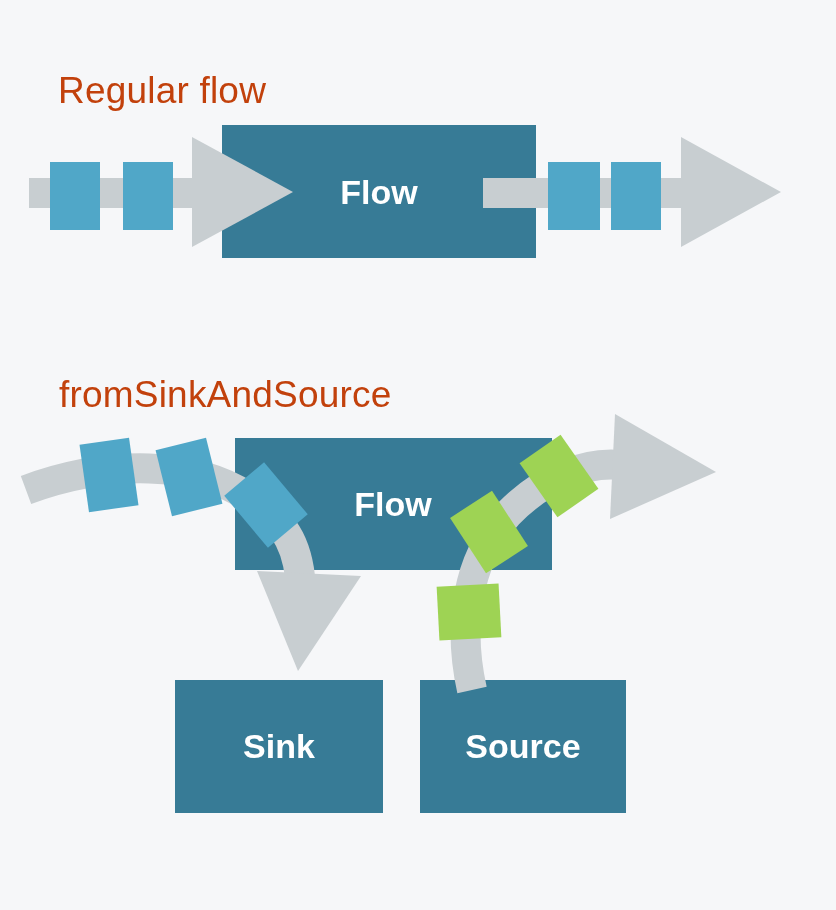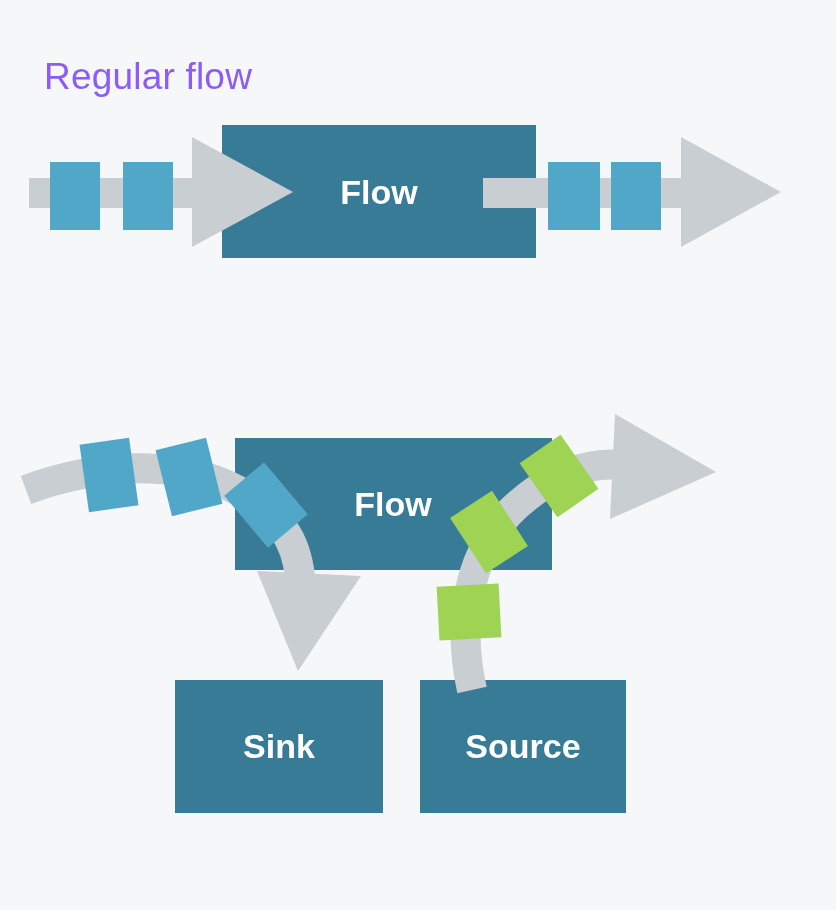--- a/index.html
+++ b/index.html
@@ -9,24 +9,24 @@
   .canvas {
     position: relative;
     width: 836px;
     height: 910px;
     background: #f6f7f9;
     overflow: hidden;
     font-family: "Liberation Sans", sans-serif;
   }
   .section-title {
     position: absolute;
-    margin: 0;
+    margin: 14px;
     font-size: 37px;
     font-weight: 300;
-    color: #8b5cf6;
+    color: #c2410c;
     letter-spacing: 0.2px;
     white-space: nowrap;
   }
   .title-regular { left: 44px; top: 56px; }
   .title-fromsinkandsource { left: 45px; top: 360px; }
   .diagram-svg {
     position: absolute;
     left: 0;
     top: 0;
   }
@@ -43,20 +43,21 @@
     text-anchor: middle;
   }
 </style>
 </head>
 <body>
 
 <div class="canvas">
 
   <h2 class="section-title title-regular">Regular flow</h2>
 
+  <h2 class="section-title title-fromsinkandsource">fromSinkAndSource</h2>
 
   <svg class="diagram-svg" width="836" height="910" viewBox="0 0 836 910">
 
     <g>
 
       <rect class="c-box" x="222" y="125" width="314" height="133"></rect>
 
       <g>
         <rect class="c-gray" x="29" y="178" width="168" height="30"></rect>
         <polygon class="c-gray" points="192,137 293,192 192,247"></polygon>

